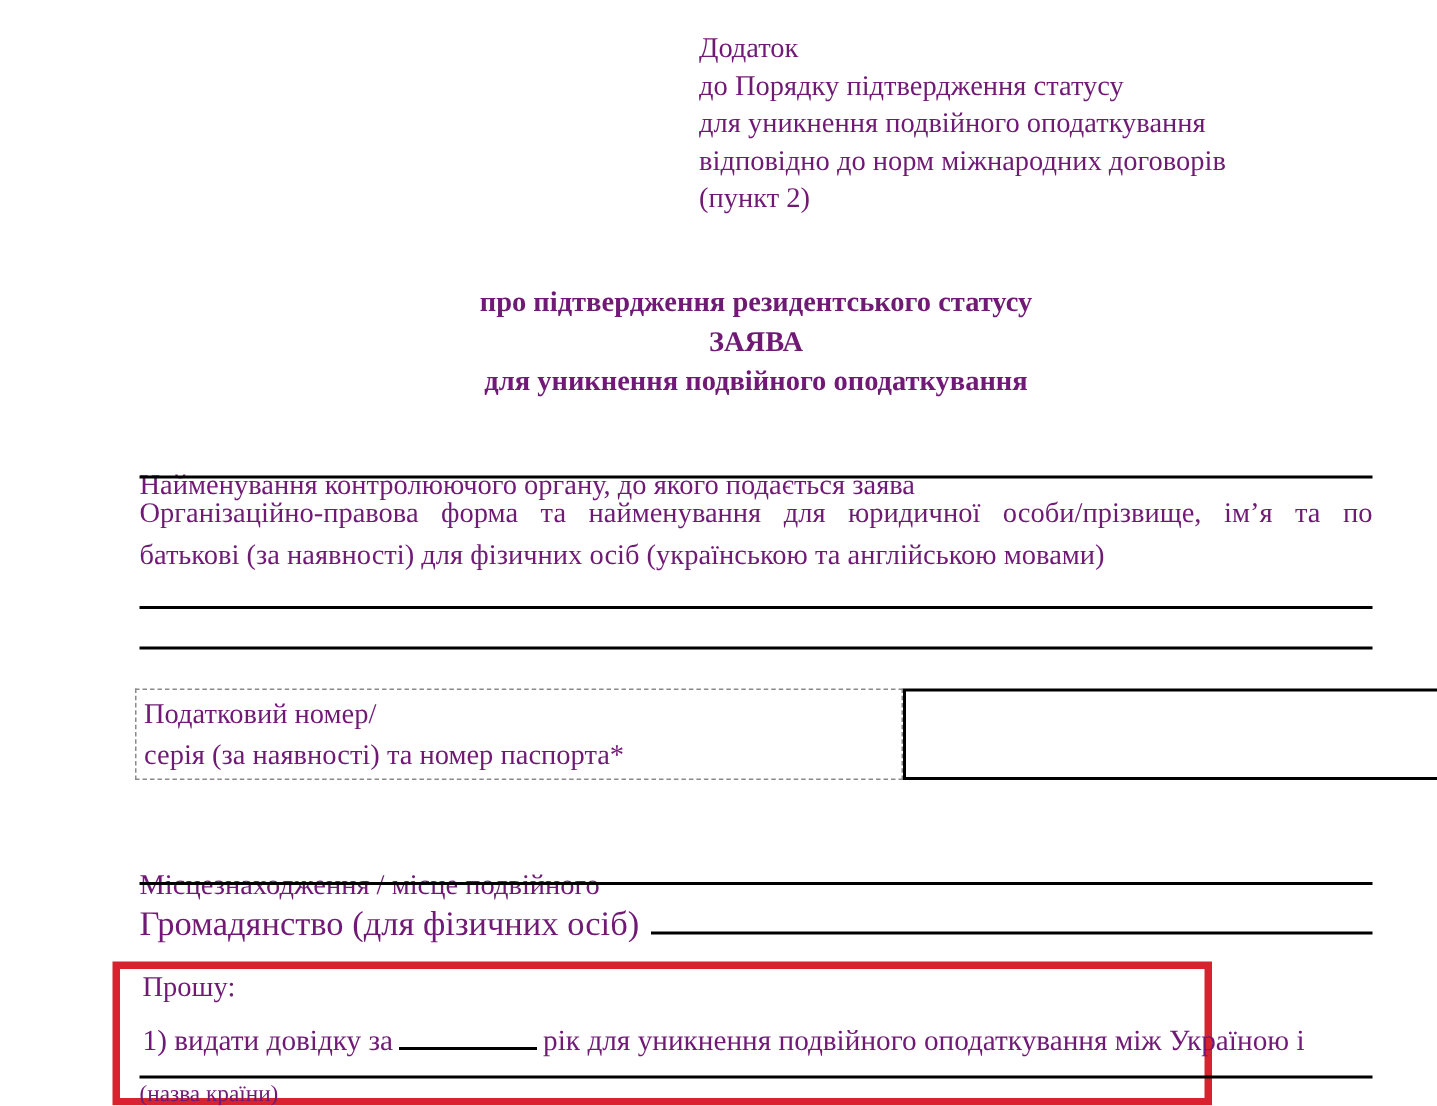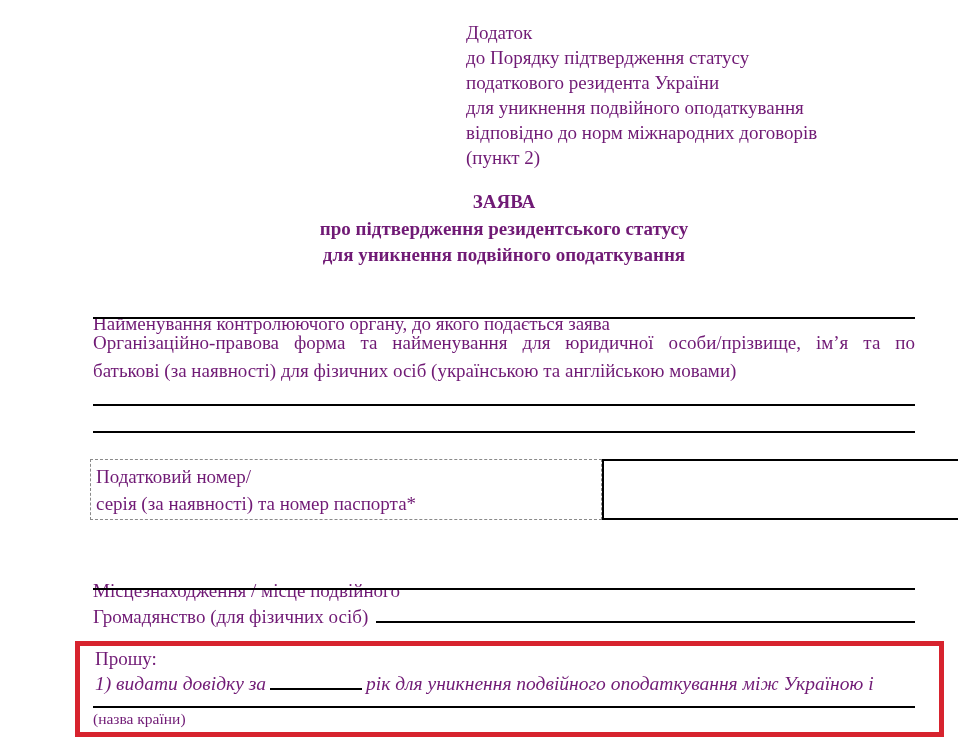--- a/index.html
+++ b/index.html
@@ -85,53 +85,52 @@
     background: #ffffff;
   }
 
   
   .inline-field {
     left: 93px;
     top: 601px;
     width: 822px;
     display: flex;
     align-items: baseline;
-    font-size: 19px;
+    font-size: 23px;
     line-height: 24px;
     justify-content: space-between;
   }
   .inline-field .fill {
     flex: 1;
     margin-left: 8px;
     border-bottom: 2px solid #000000;
     height: 20px;
   }
 
   
   .request-box {
     box-sizing: border-box;
     left: 75px;
     top: 641px;
-    width: 869px;
+    width: 733px;
     height: 96px;
     border: 5px solid #d7232e;
     background: #ffffff;
   }
   .request-box .rb-heading {
     margin: 1px 0 0 15px;
     font-size: 19px;
     line-height: 23px;
     white-space: nowrap;
   }
   .request-box .rb-item {
-    margin: 2px 0 0 15px;
+    margin: 12px 0 0 15px;
     font-size: 19.5px;
     line-height: 23px;
     white-space: nowrap;
-    font-style: italic;
   }
   .request-box .rb-blank {
     display: inline-block;
     width: 92px;
     border-bottom: 2px solid #000000;
     height: 16px;
     margin: 0 4px;
     vertical-align: baseline;
   }
   .request-box .rb-line {
@@ -148,29 +147,28 @@
   }
 </style>
 </head>
 <body>
 
 <div class="page">
 
   <div class="abs appendix">
     <div>Додаток</div>
     <div>до Порядку підтвердження статусу</div>
-    <div>податкового резидента України</div>
     <div>для уникнення подвійного оподаткування</div>
     <div>відповідно до норм міжнародних договорів</div>
     <div>(пункт 2)</div>
   </div>
 
   <div class="abs title-block">
+    <div>про підтвердження резидентського статусу</div>
     <div>ЗАЯВА</div>
-    <div>про підтвердження резидентського статусу</div>
     <div>для уникнення подвійного оподаткування</div>
   </div>
 
   <div class="abs label" style="left:93px; top:280px;">Найменування контролюючого органу, до якого подається заява</div>
   <div class="abs blank-line" style="left:93px; top:317px; width:822px;"></div>
 
   <div class="abs para" style="top:329px;">
     <div class="just">Організаційно-правова форма та найменування для юридичної особи/прізвище, ім’я та по</div>
     <div>батькові (за наявності) для фізичних осіб (українською та англійською мовами)</div>
   </div>

